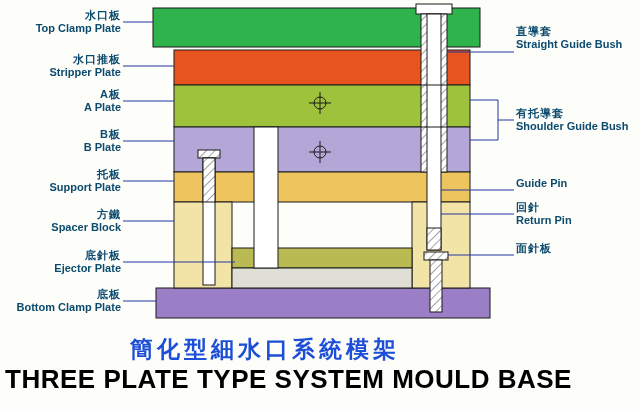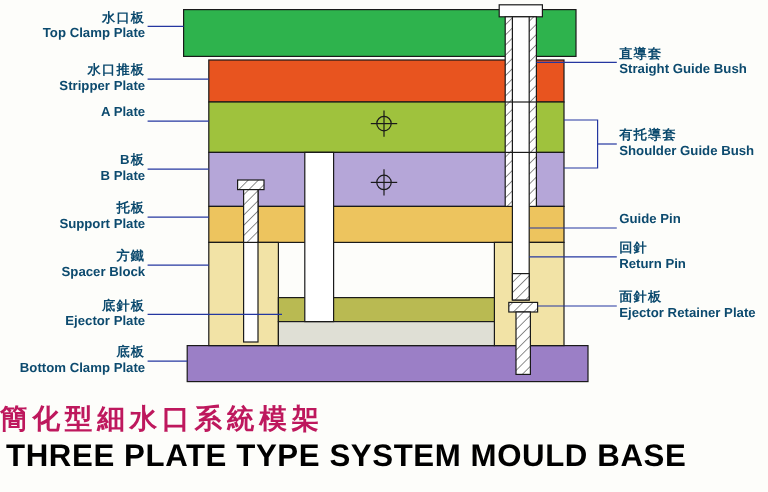--- a/index.html
+++ b/index.html
@@ -8,22 +8,22 @@
     font-family:"Liberation Sans", sans-serif;position:relative;
   }
   .canvas{position:absolute;left:0;top:0;width:640px;height:410px;}
   svg{position:absolute;left:0;top:0;}
   .lbl{position:absolute;color:#0c4a6e;line-height:12px;}
   .lbl.left{left:0;width:121px;text-align:right;}
   .lbl.right{left:516px;width:124px;text-align:left;}
   .lbl .zh{display:block;font-weight:bold;font-size:11px;line-height:13px;letter-spacing:1px;}
   .lbl .en{display:block;font-weight:bold;font-size:11px;line-height:12px;}
   .title-zh{
-    position:absolute;top:334px;left:0;width:530px;text-align:left;
-    font-weight:bold;font-size:23px;letter-spacing:4px;color:#be185d;
+    position:absolute;top:334px;left:0;width:530px;text-align:center;
+    font-weight:bold;font-size:23px;letter-spacing:4px;color:#1d4ed8;
   }
   .title-en{
     position:absolute;top:364px;left:0;width:577px;text-align:center;
     font-weight:bold;font-size:26px;letter-spacing:0.5px;color:#000;
   }
 </style>
 </head>
 <body>
 
 <div class="canvas">
@@ -97,20 +97,21 @@
 
   <div class="lbl left" style="top:9px">
     <span class="zh">水口板</span>
     <span class="en">Top Clamp Plate</span>
   </div>
   <div class="lbl left" style="top:53px">
     <span class="zh">水口推板</span>
     <span class="en">Stripper Plate</span>
   </div>
   <div class="lbl left" style="top:88px">
+    <span class="zh">A板</span>
     <span class="en">A Plate</span>
   </div>
   <div class="lbl left" style="top:128px">
     <span class="zh">B板</span>
     <span class="en">B Plate</span>
   </div>
   <div class="lbl left" style="top:168px">
     <span class="zh">托板</span>
     <span class="en">Support Plate</span>
   </div>
@@ -120,36 +121,35 @@
   </div>
   <div class="lbl left" style="top:249px">
     <span class="zh">底針板</span>
     <span class="en">Ejector Plate</span>
   </div>
   <div class="lbl left" style="top:288px">
     <span class="zh">底板</span>
     <span class="en">Bottom Clamp Plate</span>
   </div>
 
-  <div class="lbl right" style="top:39px">
+  <div class="lbl right" style="top:25px">
     <span class="zh">直導套</span>
     <span class="en">Straight Guide Bush</span>
   </div>
   <div class="lbl right" style="top:107px">
     <span class="zh">有托導套</span>
     <span class="en">Shoulder Guide Bush</span>
   </div>
   <div class="lbl right" style="top:177px">
     <span class="en">Guide Pin</span>
   </div>
   <div class="lbl right" style="top:201px">
     <span class="zh">回針</span>
     <span class="en">Return Pin</span>
   </div>
   <div class="lbl right" style="top:242px">
     <span class="zh">面針板</span>
-    <span class="en">Ejector Retainer Plate</span>
   </div>
 
   <div class="title-zh">簡化型細水口系統模架</div>
   <div class="title-en">THREE PLATE TYPE SYSTEM MOULD BASE</div>
 
 </div>
 
 </body></html>

